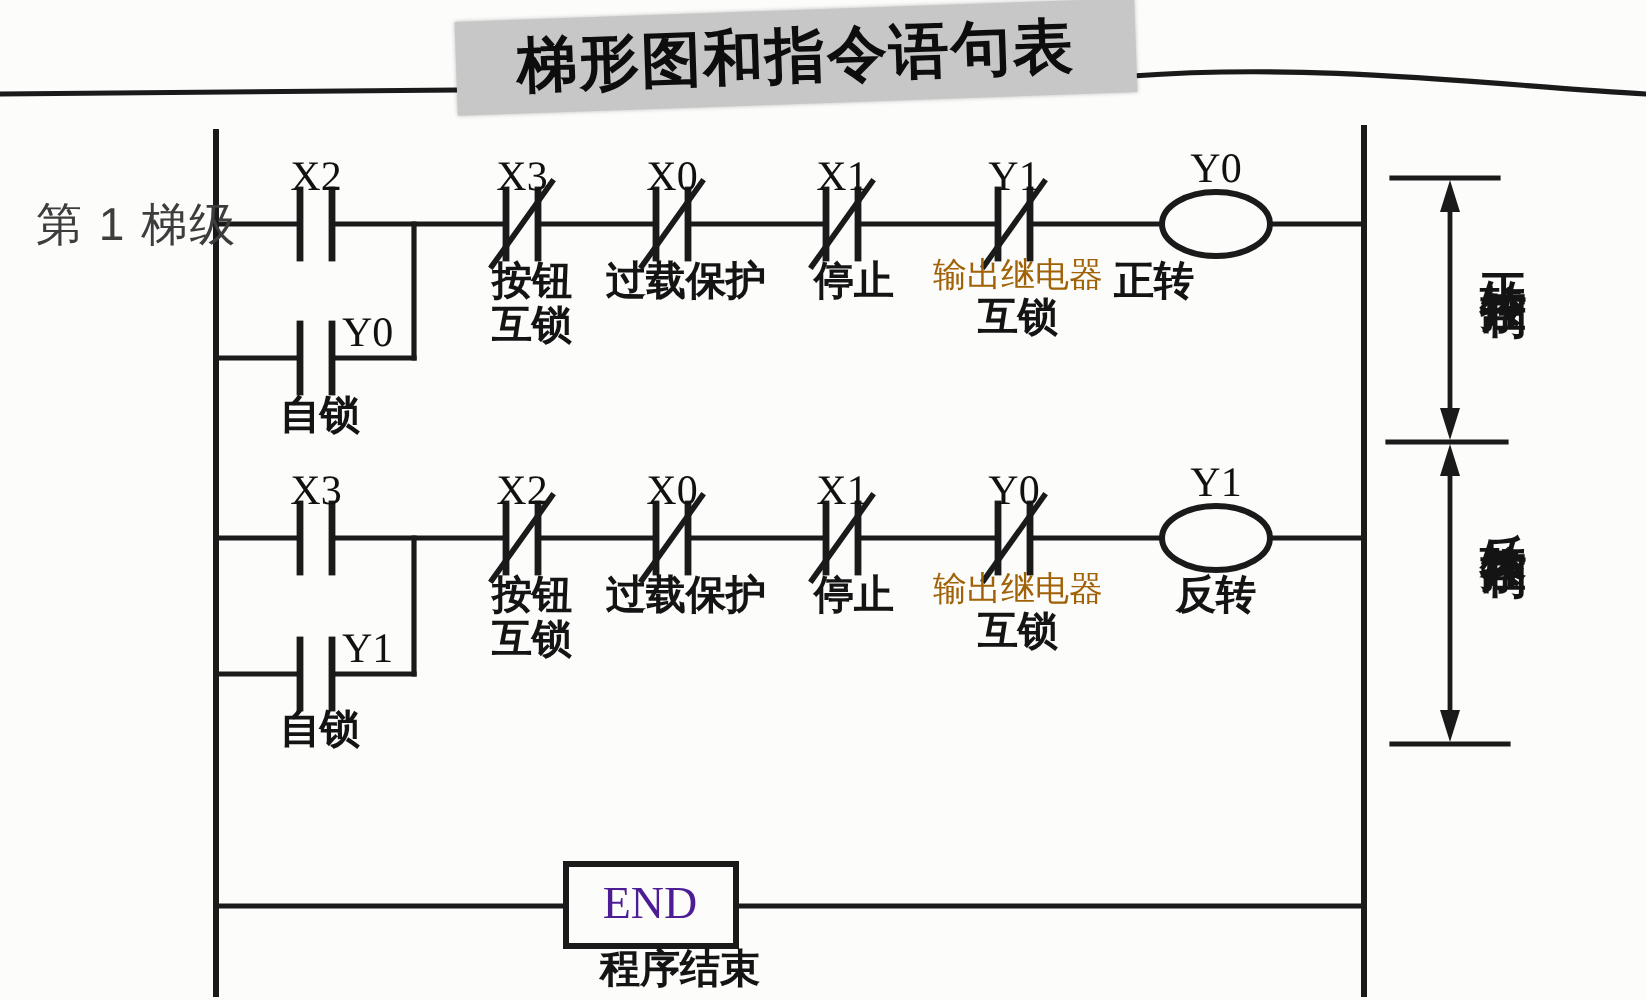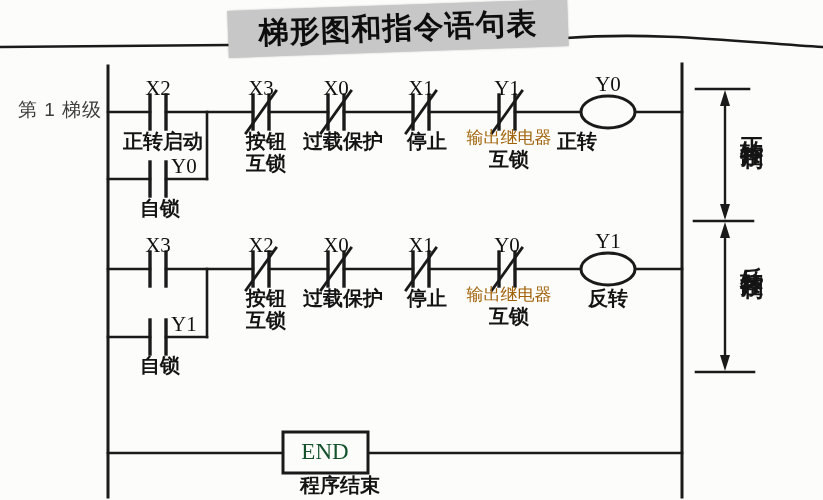--- a/index.html
+++ b/index.html
@@ -26,38 +26,38 @@
     font-size: 20px;
     font-weight: 700;
     color: #141414;
   }
   .faded {
     font-size: 17px;
     font-weight: 400;
     color: #a16207;
   }
   .rung-tag {
-    font-size: 19px;
+    font-size: 23px;
     font-weight: 400;
     color: #3d3d3d;
     letter-spacing: 1px;
   }
   .vtext {
     writing-mode: vertical-rl;
     text-orientation: upright;
     font-size: 23px;
     font-weight: 700;
     letter-spacing: 3px;
     color: #141414;
   }
   .end-dev {
     font-family: "Liberation Serif", serif;
     font-size: 23px;
     font-weight: 400;
-    color: #14532d;
+    color: #4c1d95;
   }
 
   .title-band {
     position: absolute;
     left: 228px; top: 5px;
     width: 340px; height: 47px;
     background: #c7c7c7;
     box-shadow: 0 0 2px rgba(0,0,0,0.25);
     transform: rotate(-2deg);
     display: flex; align-items: center; justify-content: center;
@@ -206,21 +206,20 @@
 
   <div class="lbl rung-tag" style="left:18px; top:100px;">第 1 梯级</div>
 
   <div class="lbl dev ctr" style="left:158px; top:77px;">X2</div>
   <div class="lbl dev ctr" style="left:261px; top:77px;">X3</div>
   <div class="lbl dev ctr" style="left:336px; top:77px;">X0</div>
   <div class="lbl dev ctr" style="left:421px; top:77px;">X1</div>
   <div class="lbl dev ctr" style="left:507px; top:77px;">Y1</div>
   <div class="lbl dev ctr" style="left:608px; top:73px;">Y0</div>
 
-  <div class="lbl cjk ctr" style="left:163px; top:131px;">正转启动</div>
   <div class="lbl cjk ctr" style="left:266px; top:131px;">按钮</div>
   <div class="lbl cjk ctr" style="left:266px; top:153px;">互锁</div>
   <div class="lbl cjk ctr" style="left:343px; top:131px;">过载保护</div>
   <div class="lbl cjk ctr" style="left:427px; top:131px;">停止</div>
   <div class="lbl faded ctr" style="left:509px; top:129px;">输出继电器</div>
   <div class="lbl cjk ctr" style="left:509px; top:149px;">互锁</div>
   <div class="lbl cjk ctr" style="left:577px; top:131px;">正转</div>
 
   <div class="lbl dev" style="left:171px; top:155px;">Y0</div>
   <div class="lbl cjk ctr" style="left:160px; top:198px;">自锁</div>

